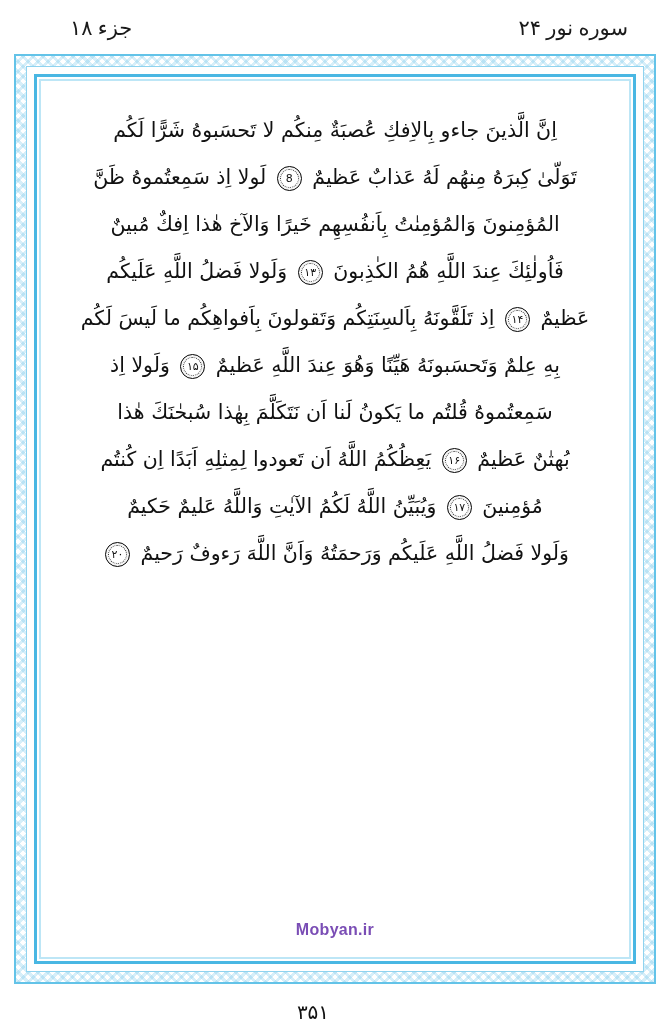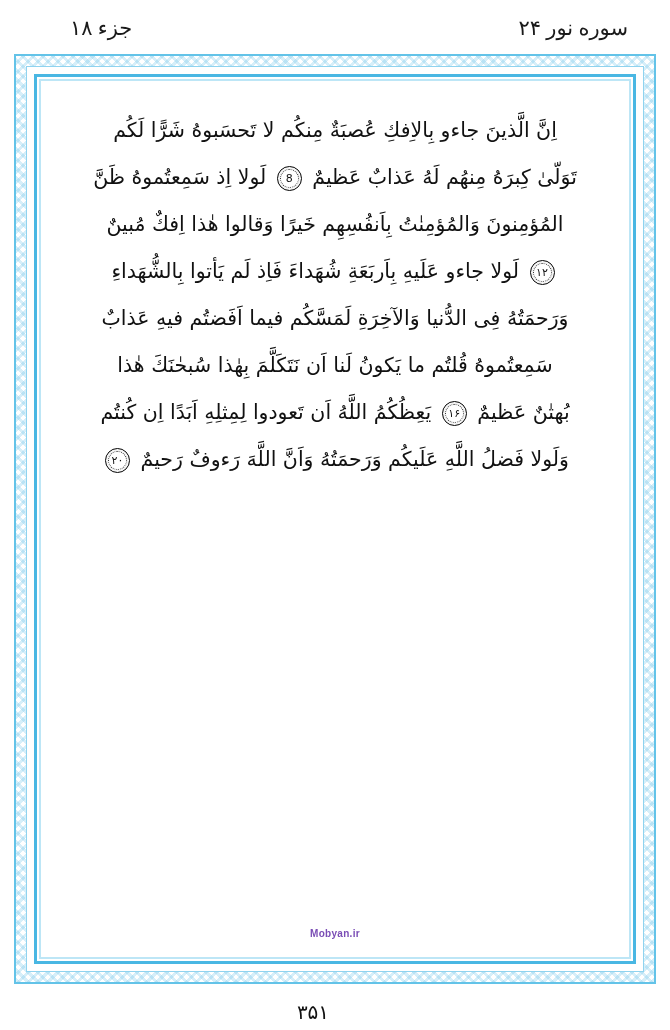--- a/index.html
+++ b/index.html
@@ -132,21 +132,21 @@
     border-radius: 50%;
   }
 
   
   .site-mark {
     position: absolute;
     bottom: 22px;
     left: 0;
     width: 100%;
     text-align: center;
-    font-size: 10px;
+    font-size: 16px;
     color: #7a4db5;
     font-family: "Liberation Sans", sans-serif;
     font-weight: bold;
     letter-spacing: 0.3px;
     direction: ltr;
   }
   .page-number {
     position: absolute;
     bottom: 6px;
     left: 0;
@@ -170,25 +170,27 @@
   <span class="corner tr"></span>
   <span class="corner bl"></span>
   <span class="corner br"></span>
 
   <div class="frame-mid">
     <div class="frame-inner">
 
       <div class="quran-body" id="quran-body">
           <div class="ayah-line"><span>اِنَّ الَّذينَ جاءو بِالاِفكِ عُصبَةٌ مِنكُم لا تَحسَبوهُ شَرًّا لَكُم </span></div>
           <div class="ayah-line"><span>تَوَلّىٰ كِبرَهُ مِنهُم لَهُ عَذابٌ عَظيمٌ </span><span class="ayah-num">8</span><span> لَولا اِذ سَمِعتُموهُ ظَنَّ</span></div>
-          <div class="ayah-line"><span>المُؤمِنونَ وَالمُؤمِنٰتُ بِاَنفُسِهِم خَيرًا وَقالوا هٰذا اِفكٌ مُبينٌ </span></div>
-          <div class="ayah-line"><span class="ayah-num">۱۲</span><span> لَولا جاءو عَلَيهِ بِاَربَعَةِ شُهَداءَ فَاِذ لَم يَأتوا بِالشُّهَداءِ </span></div>
-          <div class="ayah-line"><span>وَرَحمَتُهُ فِى الدُّنيا وَالآخِرَةِ لَمَسَّكُم فيما اَفَضتُم فيهِ عَذابٌ </span></div>
+          <div class="ayah-line"><span>المُؤمِنونَ وَالمُؤمِنٰتُ بِاَنفُسِهِم خَيرًا وَالآخ هٰذا اِفكٌ مُبينٌ </span></div>
+          <div class="ayah-line"><span>فَاُولٰئِكَ عِندَ اللَّهِ هُمُ الكٰذِبونَ </span><span class="ayah-num">۱۳</span><span> وَلَولا فَضلُ اللَّهِ عَلَيكُم</span></div>
+          <div class="ayah-line"><span>عَظيمٌ </span><span class="ayah-num">۱۴</span><span> اِذ تَلَقَّونَهُ بِاَلسِنَتِكُم وَتَقولونَ بِاَفواهِكُم ما لَيسَ لَكُم</span></div>
+          <div class="ayah-line"><span>بِهِ عِلمٌ وَتَحسَبونَهُ هَيِّنًا وَهُوَ عِندَ اللَّهِ عَظيمٌ </span><span class="ayah-num">۱۵</span><span> وَلَولا اِذ</span></div>
           <div class="ayah-line"><span>سَمِعتُموهُ قُلتُم ما يَكونُ لَنا اَن نَتَكَلَّمَ بِهٰذا سُبحٰنَكَ هٰذا </span></div>
           <div class="ayah-line"><span>بُهتٰنٌ عَظيمٌ </span><span class="ayah-num">۱۶</span><span> يَعِظُكُمُ اللَّهُ اَن تَعودوا لِمِثلِهِ اَبَدًا اِن كُنتُم</span></div>
+          <div class="ayah-line"><span>مُؤمِنينَ </span><span class="ayah-num">۱۷</span><span> وَيُبَيِّنُ اللَّهُ لَكُمُ الآيٰتِ وَاللَّهُ عَليمٌ حَكيمٌ</span></div>
           <div class="ayah-line"><span>وَلَولا فَضلُ اللَّهِ عَلَيكُم وَرَحمَتُهُ وَاَنَّ اللَّهَ رَءوفٌ رَحيمٌ </span><span class="ayah-num">۲۰</span></div>
         </div>
 
       <div class="site-mark">Mobyan.ir</div>
     </div>
   </div>
 </div>
 
 <div class="page-number">۳۵۱</div>
 

